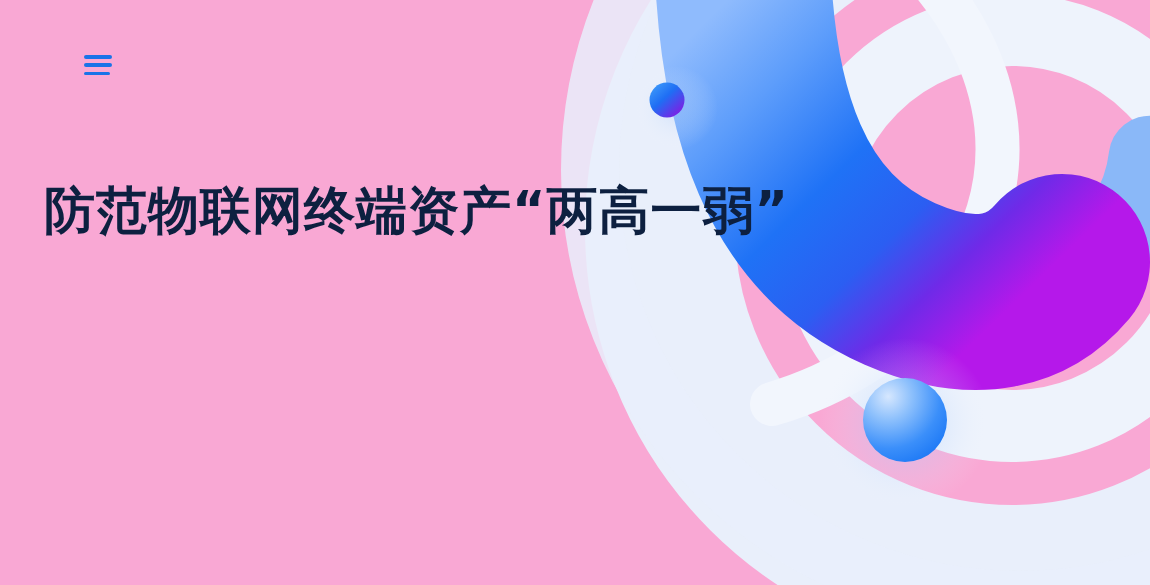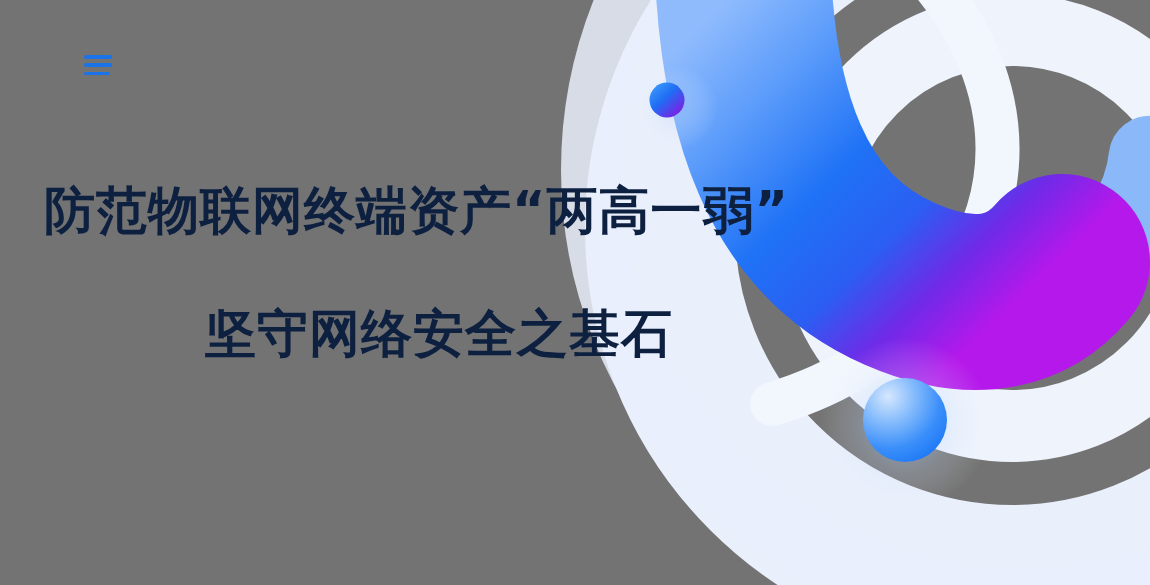--- a/index.html
+++ b/index.html
@@ -4,21 +4,21 @@
 <style>
   * { margin:0; padding:0; box-sizing:border-box; }
   html, body {
     width:1150px; height:585px;
     overflow:hidden;
     font-family:"Liberation Sans", "DejaVu Sans", sans-serif;
   }
   #slide {
     position:relative;
     width:1150px; height:585px;
-    background:#737373;
+    background:#f9a8d4;
     overflow:hidden;
   }
   
   #artwork {
     position:absolute;
     left:0; top:0;
     width:1150px; height:585px;
     pointer-events:none;
   }
   
@@ -143,16 +143,15 @@
   </svg>
 
   <div id="menu-btn" role="button" aria-label="菜单">
     <span class="bar b1"></span>
     <span class="bar b2"></span>
     <span class="bar b3"></span>
   </div>
 
   <div id="title-block">
     <div class="title-line" id="title-line-1">防范物联网终端资产“两高一弱”</div>
-    <div class="title-line" id="title-line-2">坚守网络安全之基石</div>
   </div>
 
 </div>
 
 </body></html>

